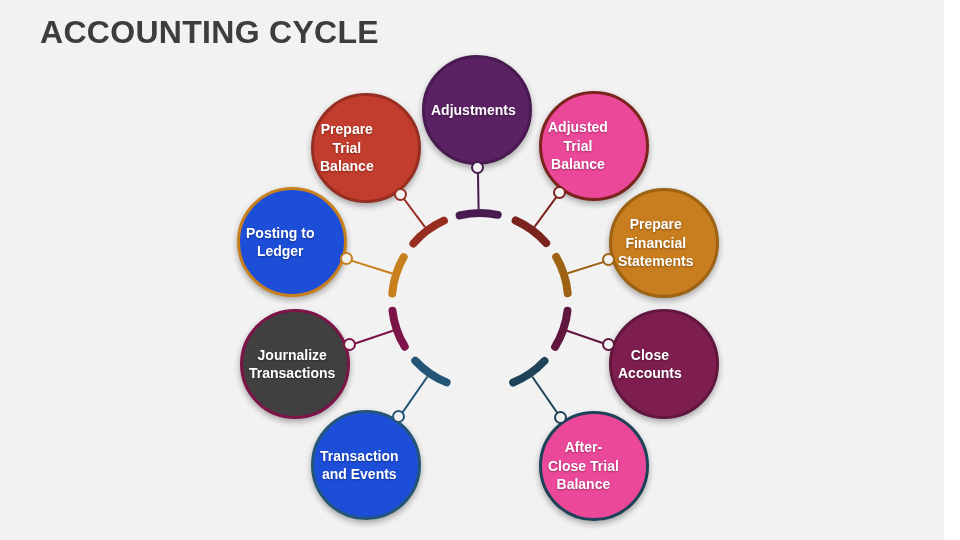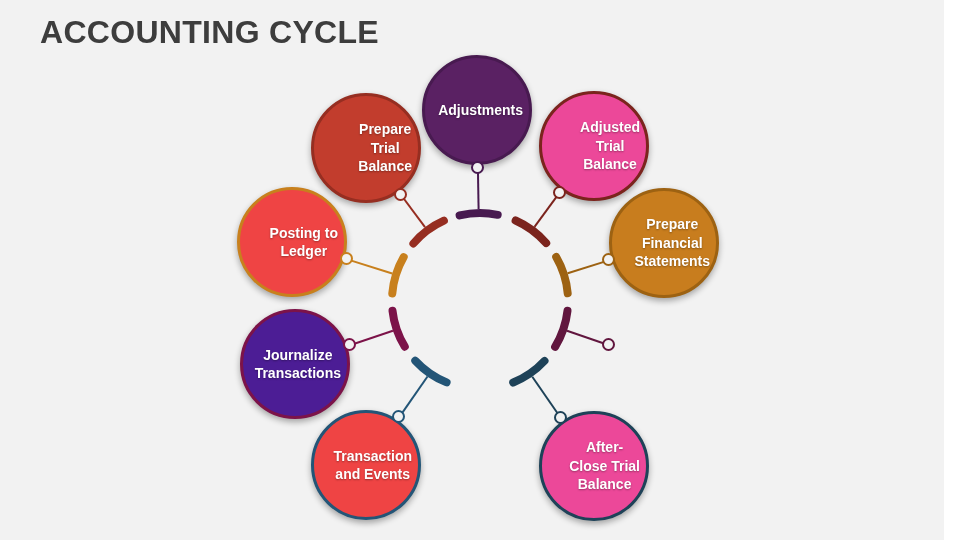--- a/index.html
+++ b/index.html
@@ -8,21 +8,21 @@
     font-family:"Liberation Sans",sans-serif;overflow:hidden;
   }
   .slide-title{
     position:absolute;left:40px;top:14px;
     font-size:32px;font-weight:bold;color:#3d3d3d;letter-spacing:.3px;
   }
   #ring-svg{position:absolute;left:0;top:0;width:960px;height:540px;z-index:1;}
   .node{
     position:absolute;width:110px;height:110px;border-radius:50%;
     border:3px solid;box-sizing:border-box;
-    display:flex;align-items:center;justify-content:flex-end;
+    display:flex;align-items:center;justify-content:flex-start;
     z-index:2;box-shadow:0 3px 6px rgba(0,0,0,.33);
   }
   .node-label{
     color:#ffffff;font-size:14px;font-weight:bold;line-height:1.32;
     text-align:center;white-space:pre-line;padding:0 6px;
     text-shadow:0 1px 2px rgba(0,0,0,.35);
   }
   .ring{
     position:absolute;width:9px;height:9px;border:2.5px solid;
     border-radius:50%;background:#f2f2f2;z-index:3;
@@ -61,34 +61,38 @@
   <div class="node" style="left: 539px; top: 91px; background: #ec4899; border-color: rgb(123, 36, 29);">
     <span class="node-label">Adjusted
 Trial
 Balance</span>
   </div>
   <div class="node" style="left: 609px; top: 188px; background: rgb(200, 125, 30); border-color: rgb(157, 98, 18);">
     <span class="node-label">Prepare
 Financial
 Statements</span>
   </div>
+  <div class="node" style="left: 609px; top: 309px; background: rgb(126, 30, 79); border-color: rgb(97, 22, 62);">
+    <span class="node-label">Close
+Accounts</span>
+  </div>
   <div class="node" style="left: 539px; top: 411px; background: #ec4899; border-color: rgb(30, 66, 88);">
     <span class="node-label">After-
 Close Trial
 Balance</span>
   </div>
-  <div class="node" style="left: 311px; top: 410px; background: #ef4444; border-color: rgb(35, 85, 119);">
+  <div class="node" style="left: 311px; top: 410px; background: #1d4ed8; border-color: rgb(35, 85, 119);">
     <span class="node-label">Transaction
 and Events</span>
   </div>
-  <div class="node" style="left: 240px; top: 309px; background: #4c1d95; border-color: rgb(124, 19, 73);">
+  <div class="node" style="left: 240px; top: 309px; background: #404040; border-color: rgb(124, 19, 73);">
     <span class="node-label">Journalize
 Transactions</span>
   </div>
-  <div class="node" style="left: 237px; top: 187px; background: #ef4444; border-color: rgb(200, 128, 29);">
+  <div class="node" style="left: 237px; top: 187px; background: #1d4ed8; border-color: rgb(200, 128, 29);">
     <span class="node-label">Posting to
 Ledger</span>
   </div>
   <div class="node" style="left: 311px; top: 93px; background: rgb(194, 61, 45); border-color: rgb(150, 46, 33);">
     <span class="node-label">Prepare
 Trial
 Balance</span>
   </div>
 <div class="ring" style="border-color: rgb(72, 26, 80); left: 470.911px; top: 160.993px;"></div>
     <div class="ring" style="border-color: rgb(123, 36, 29); left: 552.636px; top: 185.724px;"></div>

